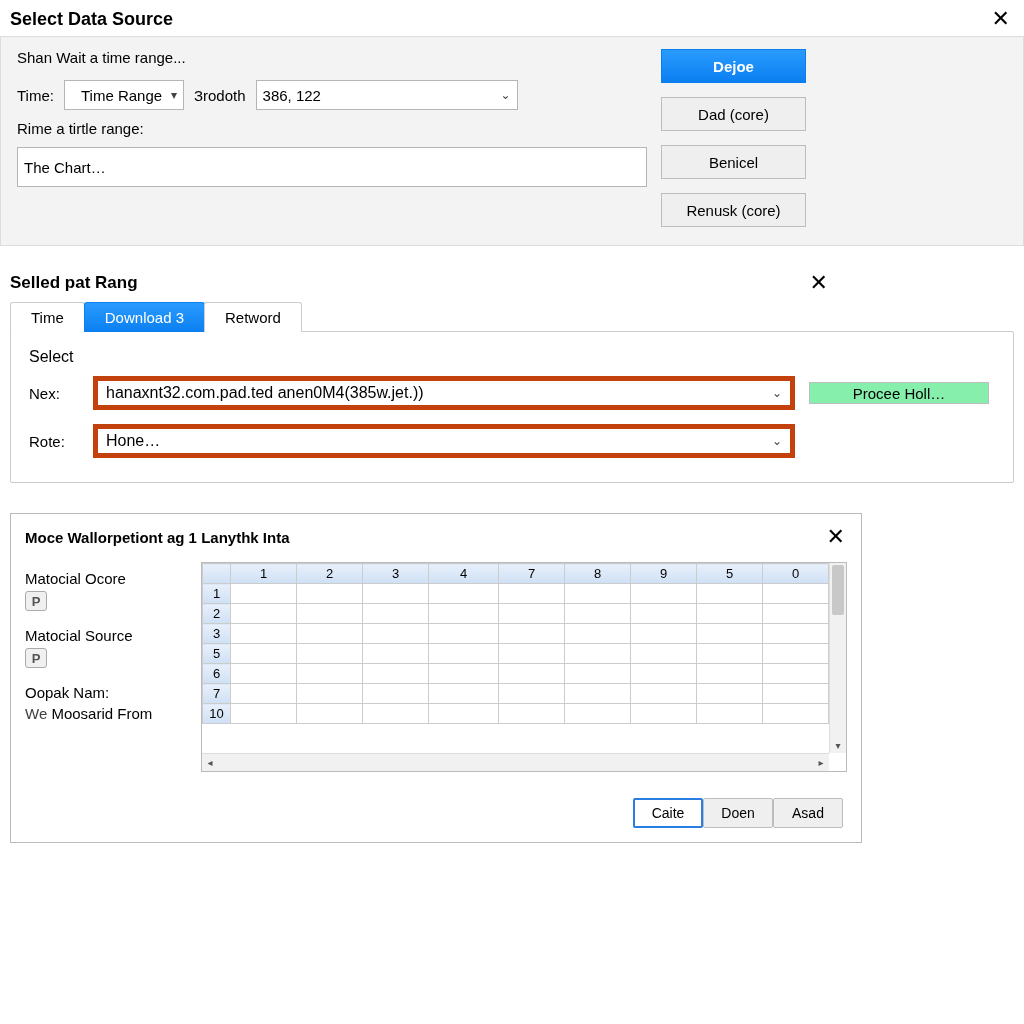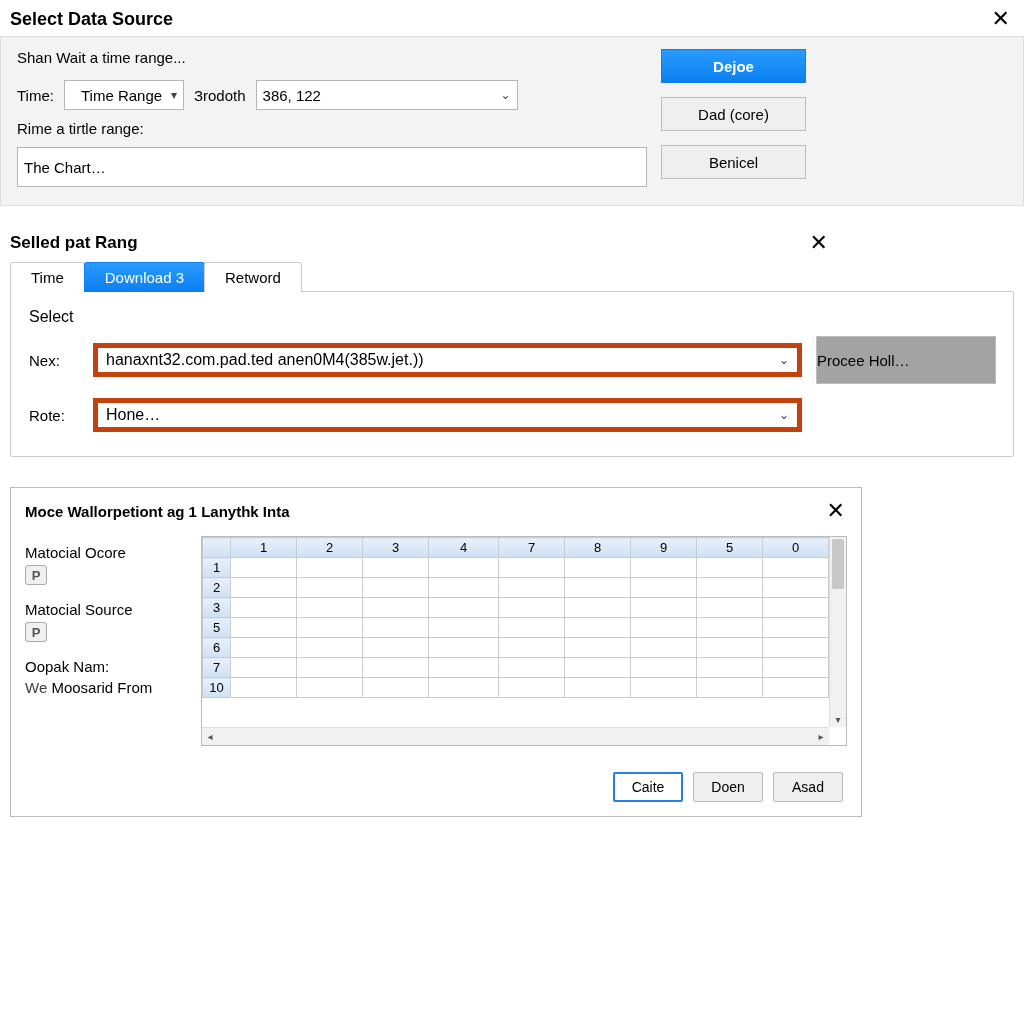--- a/index.html
+++ b/index.html
@@ -117,21 +117,21 @@
   }
   .tab.active {
     background: #1e90ff;
     background: linear-gradient(#2a9bff,#0a7ff0);
     color: #fff;
     border-color: #0a7ff0;
   }
   .panel2-box {
     border: 1px solid #ccc;
     border-radius: 2px;
-    padding: 16px 17px 24px 18px;
+    padding: 16px 24px 24px 18px;
     margin-top: -1px;
   }
   .panel2-inner-label { font-size: 16px; margin-bottom: 10px; }
   .gridrow {
     display: grid;
     grid-template-columns: 50px 1fr 180px;
     align-items: center;
     gap: 14px;
     margin-bottom: 14px;
   }
@@ -145,24 +145,24 @@
     background: #fff;
     border: 5px solid #c2410c;
     height: 34px;
     display: flex;
     align-items: center;
     justify-content: space-between;
     padding: 0 8px;
     font-size: 16px;
   }
   .btn2 {
-    height: 48px;
+    height: 22px;
     border: 1px solid #bdbdbd;
-    background: #a3a3a3;
-    display:flex; align-items:center; justify-content:flex-start;
+    background: #86efac;
+    display:flex; align-items:center; justify-content:center;
     font-size:15px; cursor:pointer;
   }
 
   
   .panel3 {
     border: 1px solid #bbb;
     margin: 30px 10px 0 10px;
     width: 852px;
     padding-bottom: 14px;
   }
@@ -237,21 +237,21 @@
     background: linear-gradient(#e8f0fb,#cfe0f5);
     font-weight:400;
   }
   table.sheet th.rowhead, table.sheet td.rowhead {
     background: linear-gradient(#e8f0fb,#cfe0f5);
     width:28px;
   }
   table.sheet thead th:first-child { width:28px; }
 
   .panel3-buttons {
-    display:flex; gap:10px; justify-content:flex-end;
+    display:flex; justify-content:flex-end;
     padding: 26px 18px 0 0;
   }
   .btn3 {
     height:30px; min-width:70px; padding:0 14px;
     border:1px solid #bdbdbd; background:#efefef;
     display:flex; align-items:center; justify-content:center;
     font-size:14px; cursor:pointer; border-radius:2px;
   }
   .btn3.primary { border:2px solid #2a7de1; background:#fff; }
 
@@ -286,20 +286,23 @@
     </div>
     <div class="panel1-right">
       <div class="btn btn-primary">
         <span>Dejoe</span>
       </div>
       <div class="btn">
         <span>Dad (core)</span>
       </div>
       <div class="btn">
         <span>Benicel</span>
+      </div>
+      <div class="btn">
+        <span>Renusk (core)</span>
       </div>
     </div>
   </div>
 </div>
 
 <div class="panel2">
   <div class="panel2-header">
     <h2>Selled pat Rang</h2>
     <div class="close-x" style="margin-right:180px;">✕</div>
   </div>

